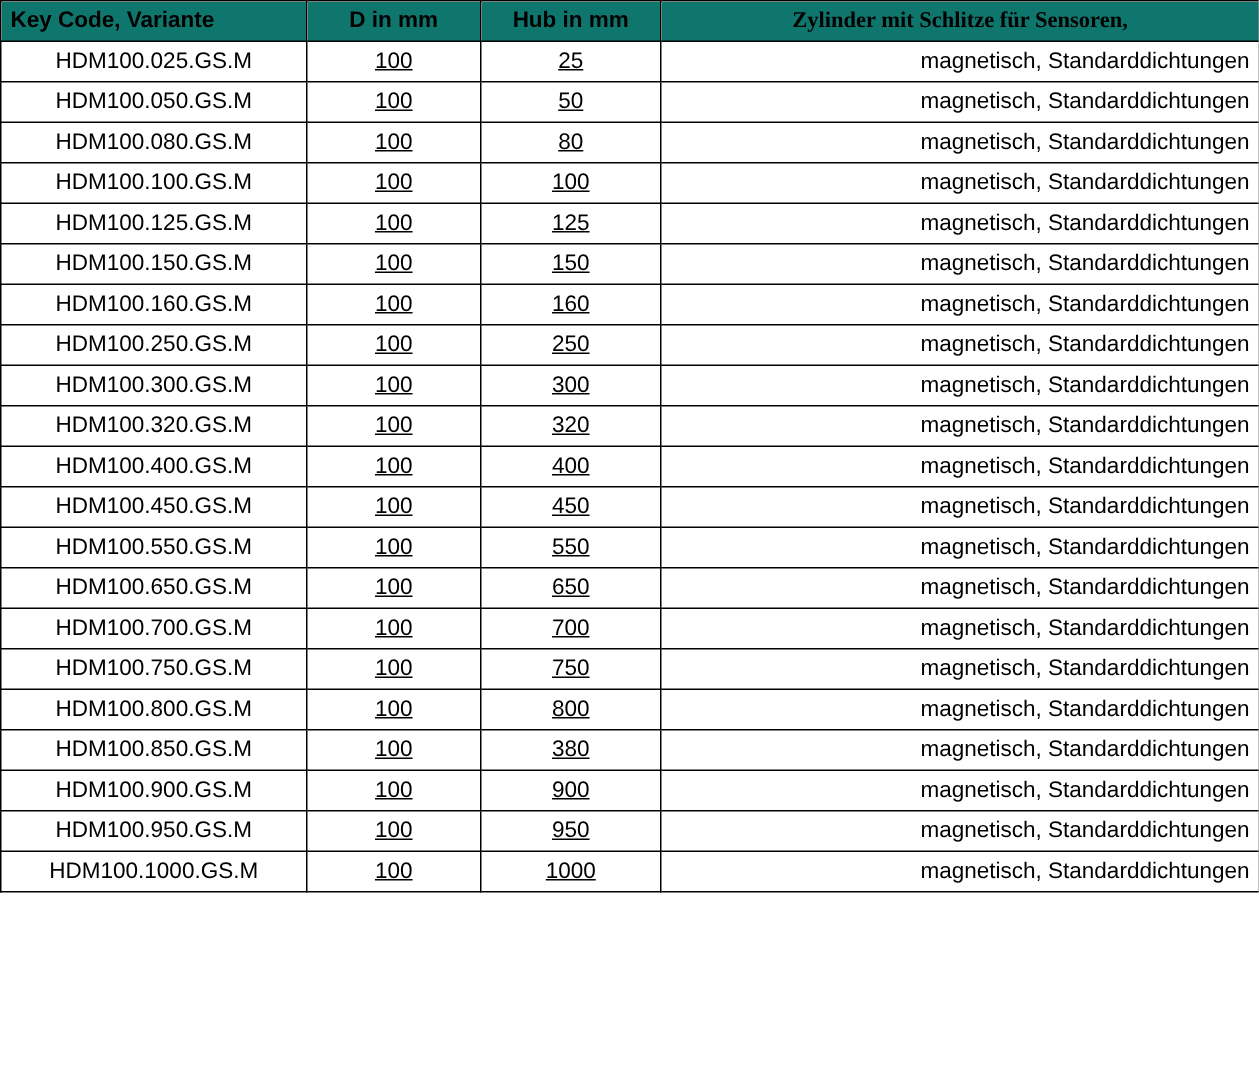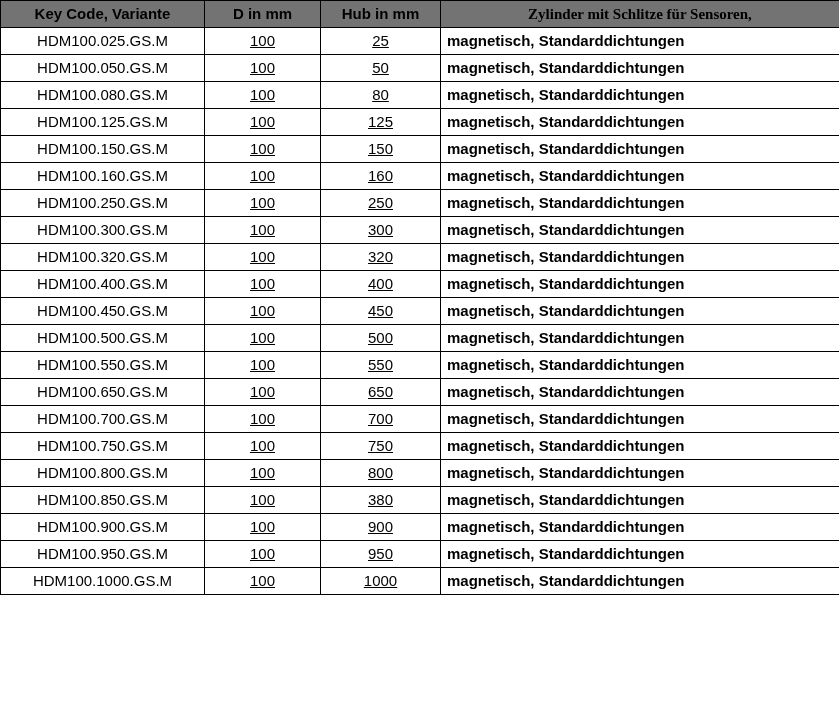--- a/index.html
+++ b/index.html
@@ -30,30 +30,29 @@
     border: 1px solid #000000;
     padding: 0 6px;
     height: 26px;
     line-height: 26px;
     font-size: 15px;
     white-space: nowrap;
     overflow: hidden;
   }
   #spec-table thead th {
     font-weight: bold;
-    background: #737373;
-    text-align: center;
+    background: #0f766e;
   }
   th.h-key   { text-align: left; font-size: 15px; }
   th.h-num   { text-align: center; font-size: 15px; }
   th.h-desc  { text-align: center; font-size: 18px; font-family: Liberation Serif, serif; }
 
   td.key  { text-align: center; }
   td.num  { text-align: center; text-decoration: underline; }
-  td.desc { text-align: left; font-weight: bold; margin-left: 47px; }
+  td.desc { text-align: right; font-weight: normal; margin-left: 47px; }
 </style>
 </head>
 <body>
 
 <table id="spec-table">
   <colgroup>
     <col class="c0">
       <col class="c1">
       <col class="c2">
       <col class="c3">
@@ -76,20 +75,26 @@
       <tr>
         <td class="key">HDM100.050.GS.M</td>
         <td class="num">100</td>
         <td class="num">50</td>
         <td class="desc">magnetisch, Standarddichtungen</td>
       </tr>
       <tr>
         <td class="key">HDM100.080.GS.M</td>
         <td class="num">100</td>
         <td class="num">80</td>
+        <td class="desc">magnetisch, Standarddichtungen</td>
+      </tr>
+      <tr>
+        <td class="key">HDM100.100.GS.M</td>
+        <td class="num">100</td>
+        <td class="num">100</td>
         <td class="desc">magnetisch, Standarddichtungen</td>
       </tr>
       <tr>
         <td class="key">HDM100.125.GS.M</td>
         <td class="num">100</td>
         <td class="num">125</td>
         <td class="desc">magnetisch, Standarddichtungen</td>
       </tr>
       <tr>
         <td class="key">HDM100.150.GS.M</td>
@@ -124,26 +129,20 @@
       <tr>
         <td class="key">HDM100.400.GS.M</td>
         <td class="num">100</td>
         <td class="num">400</td>
         <td class="desc">magnetisch, Standarddichtungen</td>
       </tr>
       <tr>
         <td class="key">HDM100.450.GS.M</td>
         <td class="num">100</td>
         <td class="num">450</td>
-        <td class="desc">magnetisch, Standarddichtungen</td>
-      </tr>
-      <tr>
-        <td class="key">HDM100.500.GS.M</td>
-        <td class="num">100</td>
-        <td class="num">500</td>
         <td class="desc">magnetisch, Standarddichtungen</td>
       </tr>
       <tr>
         <td class="key">HDM100.550.GS.M</td>
         <td class="num">100</td>
         <td class="num">550</td>
         <td class="desc">magnetisch, Standarddichtungen</td>
       </tr>
       <tr>
         <td class="key">HDM100.650.GS.M</td>

